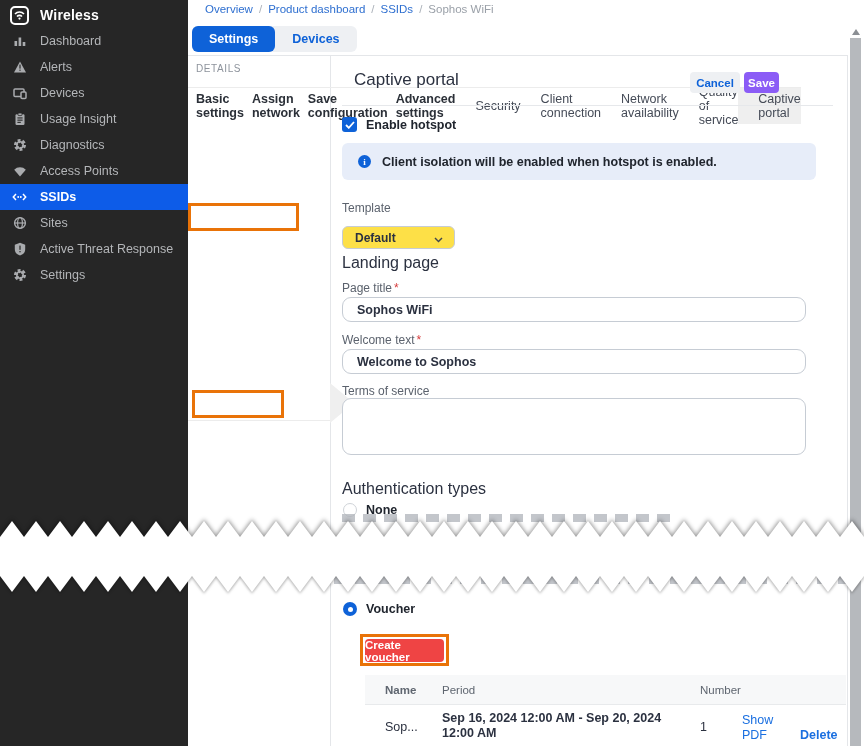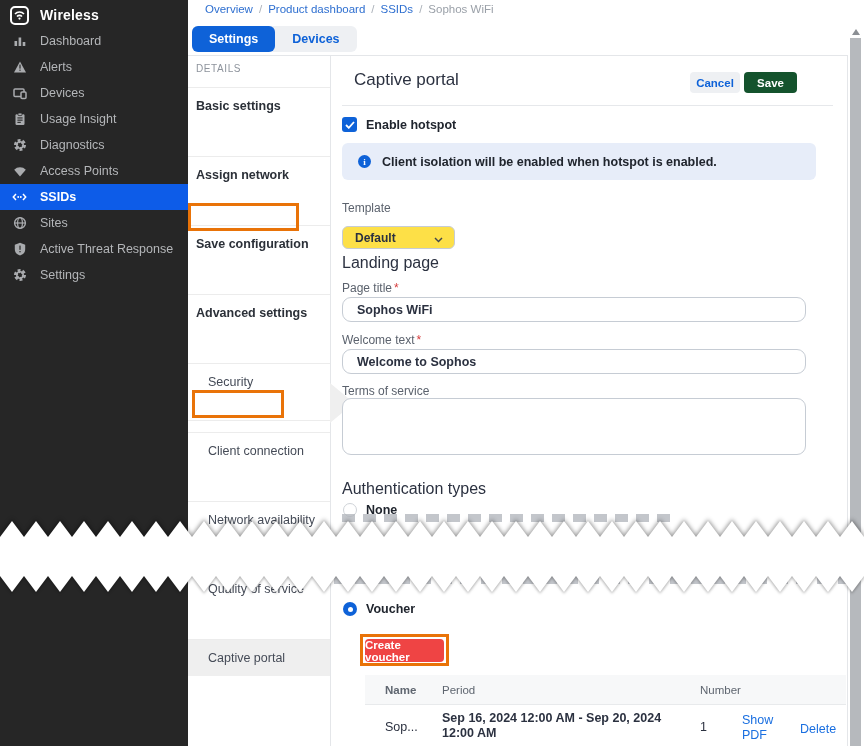--- a/index.html
+++ b/index.html
@@ -29,41 +29,41 @@
               display:flex;align-items:center;}
   .tab{height:26px;display:flex;align-items:center;padding:0 17px;font-size:12.5px;font-weight:bold;
        color:#0e62d8;border-radius:6px;cursor:pointer;}
   .tab.active{background:#0e62d8;color:#fff;}
   .top-border{position:absolute;left:188px;top:55px;width:659px;height:1px;background:#e4e6e9;}
   .v-border{position:absolute;left:330px;top:55px;width:1px;height:691px;background:#e4e6e9;}
   .right-border{position:absolute;left:847px;top:55px;width:1px;height:691px;background:#e4e6e9;}
 
   
   .details-header{position:absolute;left:196px;top:63px;font-size:10px;color:#8d939c;letter-spacing:.6px;}
-  .details-nav{position:absolute;left:188px;top:87px;width:142px;display:flex;flex-direction:column;gap:32px;}
+  .details-nav{position:absolute;left:188px;top:87px;width:142px;display:flex;flex-direction:row;}
   .dn-item{height:37px;display:flex;align-items:center;padding-left:8px;box-sizing:border-box;
            border-top:1px solid #ececec;font-size:12.5px;color:#2b3038;font-weight:bold;cursor:pointer;}
   .dn-item.sub{padding-left:20px;font-weight:normal;color:#454b57;}
   .dn-item.selected{background:#efefef;}
   .dn-arrow{position:absolute;left:330px;top:383px;width:24px;height:40px;background:#efefef;
             clip-path:polygon(0 0,100% 50%,0 100%);}
   .dn-bottom-line{position:absolute;left:188px;top:420px;width:142px;height:1px;background:#ececec;}
 
   
   .obox{position:absolute;border:3px solid #e97308;box-sizing:border-box;z-index:20;pointer-events:none;}
   .obox-advanced{left:188px;top:203px;width:111px;height:28px;}
   .obox-captive{left:192px;top:390px;width:92px;height:28px;}
   .obox-create{left:360px;top:634px;width:89px;height:32px;}
 
   
   .page-title{position:absolute;left:354px;top:70px;font-size:17px;color:#2b3140;}
   .btn{position:absolute;height:21px;display:flex;align-items:center;justify-content:center;
        border-radius:4px;font-size:11.5px;font-weight:bold;cursor:pointer;box-sizing:border-box;}
   .btn-cancel{left:690px;top:72px;width:50px;background:#eef0f3;color:#0e62d8;}
-  .btn-save{left:744px;top:72px;width:53px;background:#14532d;color:#fff;}
+  .btn-save{left:744px;top:72px;width:35px;background:#8b5cf6;color:#fff;}
   .divider{position:absolute;left:342px;top:105px;width:491px;height:1px;background:#e6e8eb;}
 
   .checkbox{position:absolute;left:342px;top:117px;width:15px;height:15px;background:#0e62d8;border-radius:3px;
             display:flex;align-items:center;justify-content:center;cursor:pointer;}
   .checkbox svg{display:block;}
   .cb-label{position:absolute;left:366px;top:118px;font-size:12.5px;font-weight:bold;color:#20252e;}
 
   .banner{position:absolute;left:342px;top:143px;width:474px;height:37px;background:#e7edf9;border-radius:6px;
           display:flex;align-items:center;}
   .banner-ico{width:13px;height:13px;border-radius:50%;background:#0e62d8;color:#fff;font-size:9px;font-weight:bold;
@@ -331,21 +331,21 @@
     <div class="vt-head">
       <span style="left:20px;font-weight:bold;">Name</span>
       <span style="left:77px;">Period</span>
       <span style="left:335px;">Number</span>
     </div>
     <div class="vt-row">
       <span class="vt-cell" style="left:20px;top:15px;">Sop...</span>
       <span class="vt-cell" style="left:77px;top:6px;width:250px;font-weight:bold;line-height:15px;">Sep 16, 2024 12:00 AM - Sep 20, 2024 12:00 AM</span>
       <span class="vt-cell" style="left:335px;top:15px;">1</span>
       <span class="vt-link" style="left:377px;top:8px;width:40px;line-height:15px;">Show PDF</span>
-      <span class="vt-link" style="left:435px;top:17px;">Delete</span>
+      <span class="vt-link" style="left:435px;top:23px;font-weight:bold;">Delete</span>
     </div>
   </div>
 
   <div class="scroll-up"></div>
   <div class="scroll-bar"></div>
 
   <div class="obox obox-advanced"></div>
   <div class="obox obox-captive"></div>
 
   <div class="tear-wrap">

